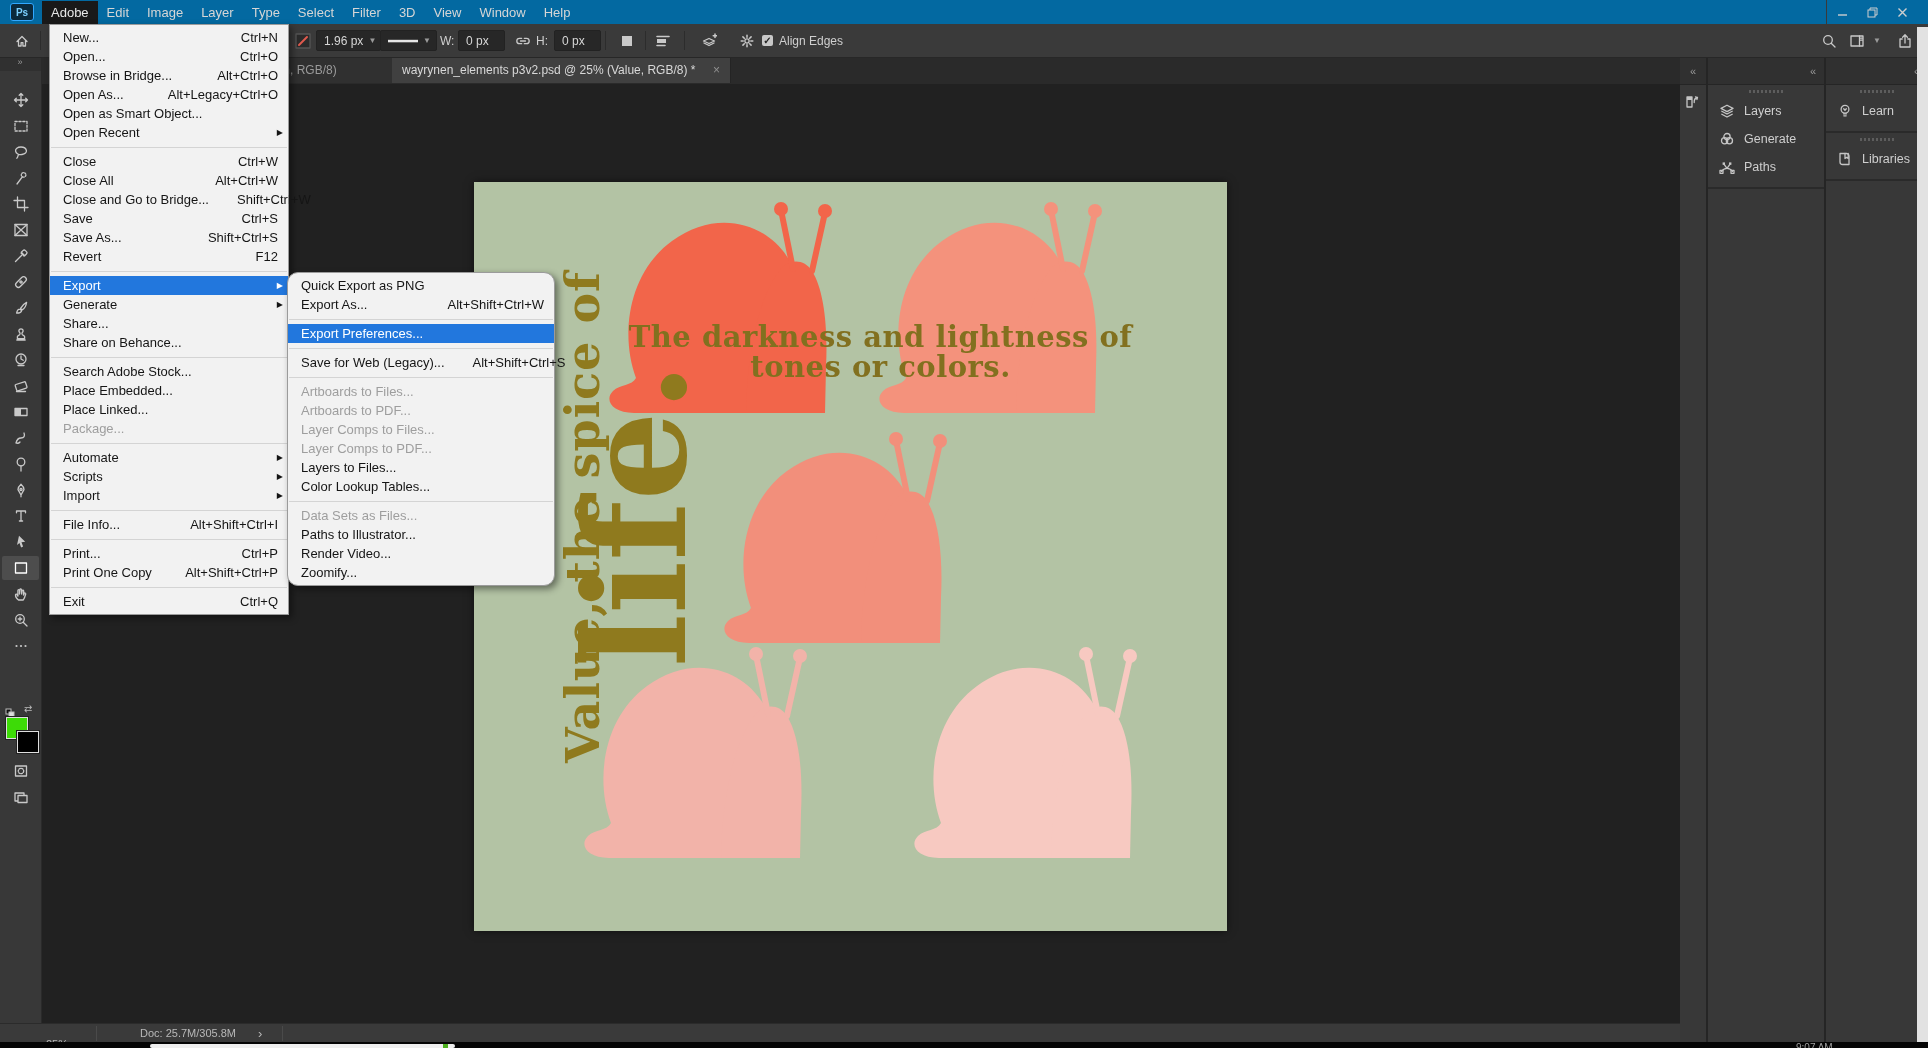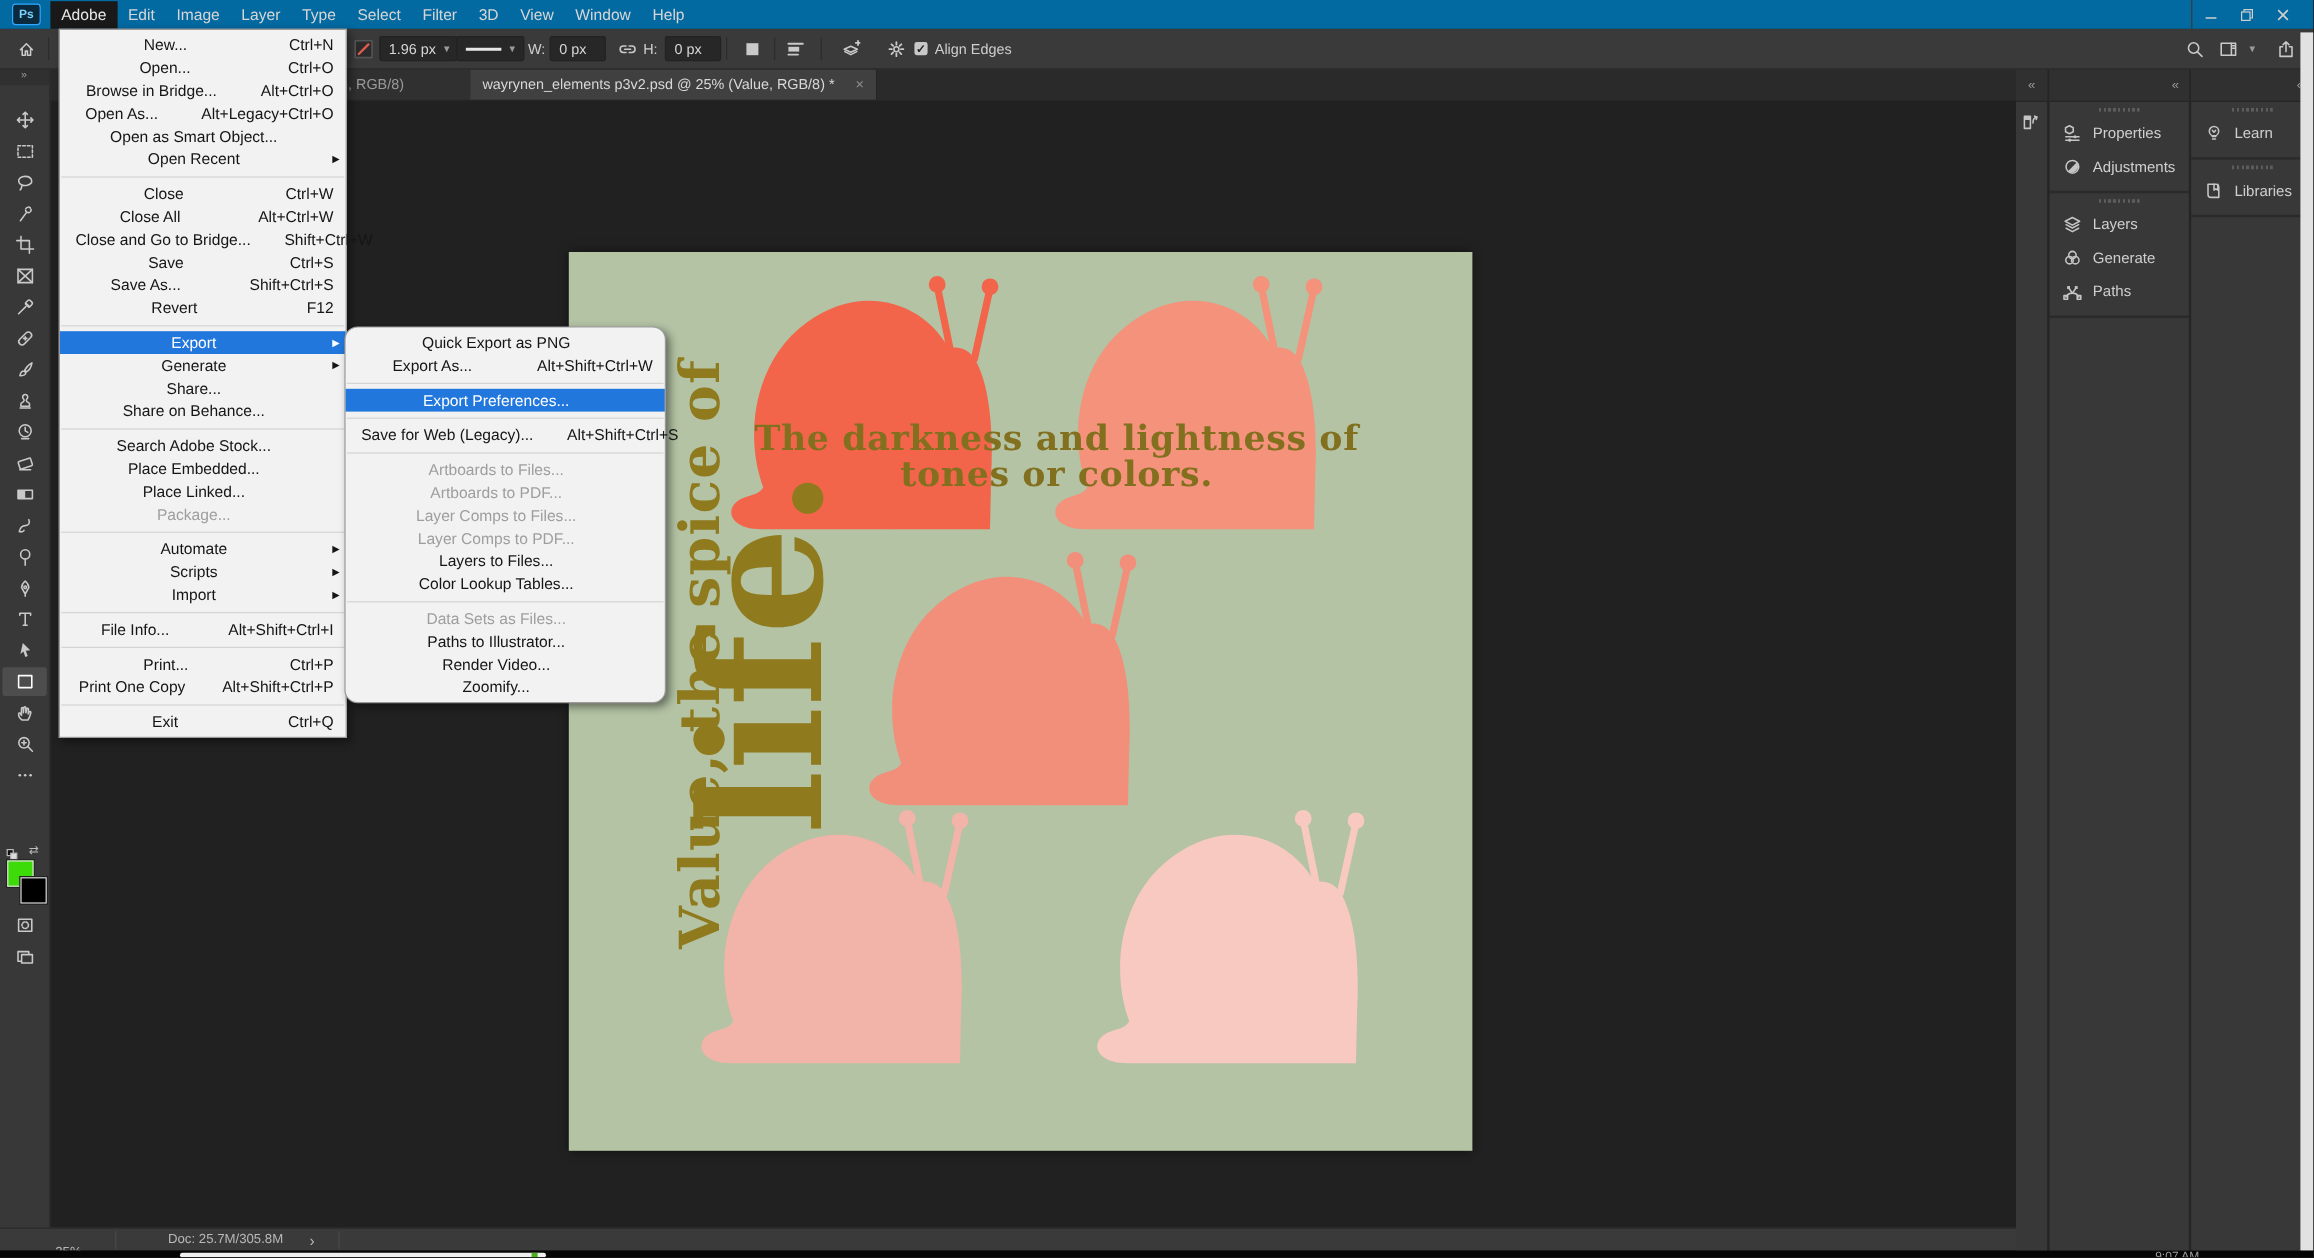--- a/index.html
+++ b/index.html
@@ -30,38 +30,38 @@
   .tab.active{background:#404040;color:#d8d8d8;}
   .tab .close{margin-left:9px;color:#8f8f8f;font-size:12px;}
   
   .toolbar{position:absolute;left:0;top:57px;width:41px;height:966px;background:#383838;border-right:1px solid #2a2a2a;z-index:5;}
   .toolbar .hdr{height:14px;color:#9a9a9a;font-size:9px;text-align:center;letter-spacing:1px;background:#303030;}
   .tool{position:absolute;left:2px;width:37px;height:24px;display:flex;align-items:center;justify-content:center;color:#c9c9c9;border-radius:2px;}
   .tool.selected{background:#4d4d4d;color:#fff;}
   .swatch{position:absolute;width:20px;height:20px;border:1px solid #dedede;box-shadow:0 0 0 1px #222;}
   
   .pasteboard{position:absolute;left:41px;top:84px;width:1639px;height:939px;background:#212121;overflow:hidden;}
-  .canvas{position:absolute;box-shadow:0 0 8px rgba(0,0,0,.55);overflow:hidden;margin-top:28px;}
+  .canvas{position:absolute;box-shadow:0 0 8px rgba(0,0,0,.55);overflow:hidden;}
   .snail{position:absolute;}
   .heading{position:absolute;left:30px;width:100%;text-align:center;font-family:"DejaVu Serif",serif;font-weight:bold;z-index:3;}
   .vtext{position:absolute;white-space:nowrap;font-family:"DejaVu Serif",serif;font-weight:bold;transform:translate(-50%,-50%) rotate(-90deg);z-index:3;}
   
   .docks{position:absolute;left:1680px;top:57px;width:248px;height:985px;background:#252525;z-index:5;}
   .dockcol{position:absolute;top:0;bottom:0;background:#383838;}
   .dockhdr{height:27px;background:#303030;border-bottom:1px solid #252525;color:#9a9a9a;font-size:11px;
            display:flex;align-items:center;justify-content:flex-end;padding-right:8px;}
   .pgroup{border-bottom:2px solid #2a2a2a;padding-bottom:6px;}
   .grip{height:12px;display:flex;align-items:center;justify-content:center;}
   .grip i{width:34px;height:3px;background:repeating-linear-gradient(90deg,#5d5d5d 0 2px,transparent 2px 4px);}
   .prow{height:28px;display:flex;align-items:center;padding-left:10px;color:#cfcfcf;font-size:12.5px;gap:9px;}
   .prow .picon{width:17px;height:17px;color:#c5c5c5;display:flex;align-items:center;justify-content:center;}
   
   .wmenu{position:absolute;background:#f2f2f2;border:1px solid #9b9b9b;box-shadow:3px 3px 7px rgba(0,0,0,.45);
          padding:3px 0;z-index:60;font-size:13px;color:#151515;}
-  .mi{height:19px;display:flex;align-items:center;padding:0 10px 0 13px;position:relative;white-space:nowrap;text-align:center;}
+  .mi{height:19px;display:flex;align-items:center;padding:0 10px 0 13px;position:relative;white-space:nowrap;}
   .mi .lbl{flex:1;padding-right:18px;}
   .mi .sc{margin-left:10px;}
   .mi .arr{position:absolute;right:5px;font-size:8px;}
   .mi.dis{color:#9e9e9e;}
   .mi.hl{background:#2277dd;color:#fff;}
   .wsep{height:1px;background:#d4d4d4;margin:4.5px 1px;}
   
   .statusbar{position:absolute;left:0;top:1023px;width:1680px;height:19px;background:#3a3a3a;border-top:1px solid #2b2b2b;
              color:#b8b8b8;font-size:11px;}
   .taskbar{position:absolute;left:0;top:1042px;width:1928px;height:6px;background:#050505;overflow:hidden;}
@@ -433,45 +433,20 @@
     <div class="dockcol" style="left:28px;width:116px">
       <div class="dockhdr">«</div>
       <div id="main-dock-groups">
           <div class="pgroup">
             <div class="grip">
               <i></i>
             </div>
             <div class="prow">
               <span class="picon">
                 <svg width="16" height="16" viewBox="0 0 16 16" fill="none" stroke="currentColor" stroke-width="1.3" stroke-linecap="round" stroke-linejoin="round">
-                  <path d="M5.5 1.8l3.2 1.6v3.4L5.5 8.4 2.3 6.8V3.4Z"></path>
-                  <path d="M2.5 11h11M2.5 13.8h11"></path>
-                  <circle cx="10.2" cy="11" r="1.3" fill="currentColor" stroke="none"></circle>
-                  <circle cx="5.8" cy="13.8" r="1.3" fill="currentColor" stroke="none"></circle>
-                </svg>
-              </span>
-              <span>Properties</span>
-            </div>
-            <div class="prow">
-              <span class="picon">
-                <svg width="16" height="16" viewBox="0 0 16 16" fill="none" stroke="currentColor" stroke-width="1.3" stroke-linecap="round" stroke-linejoin="round">
-                  <circle cx="8" cy="8" r="5.3"></circle>
-                  <path d="M4.3 11.7A5.3 5.3 0 0 0 11.7 4.3Z" fill="currentColor" stroke="none"></path>
-                </svg>
-              </span>
-              <span>Adjustments</span>
-            </div>
-          </div>
-          <div class="pgroup">
-            <div class="grip">
-              <i></i>
-            </div>
-            <div class="prow">
-              <span class="picon">
-                <svg width="16" height="16" viewBox="0 0 16 16" fill="none" stroke="currentColor" stroke-width="1.3" stroke-linecap="round" stroke-linejoin="round">
                   <path d="M8 2.2L14 5.4 8 8.6 2 5.4Z"></path>
                   <path d="M2.8 8.2L8 11l5.2-2.8M2.8 11.2L8 14l5.2-2.8"></path>
                 </svg>
               </span>
               <span>Layers</span>
             </div>
             <div class="prow">
               <span class="picon">
                 <svg width="16" height="16" viewBox="0 0 16 16" fill="none" stroke="currentColor" stroke-width="1.3" stroke-linecap="round" stroke-linejoin="round">
                   <circle cx="8" cy="5.6" r="3.1"></circle>

